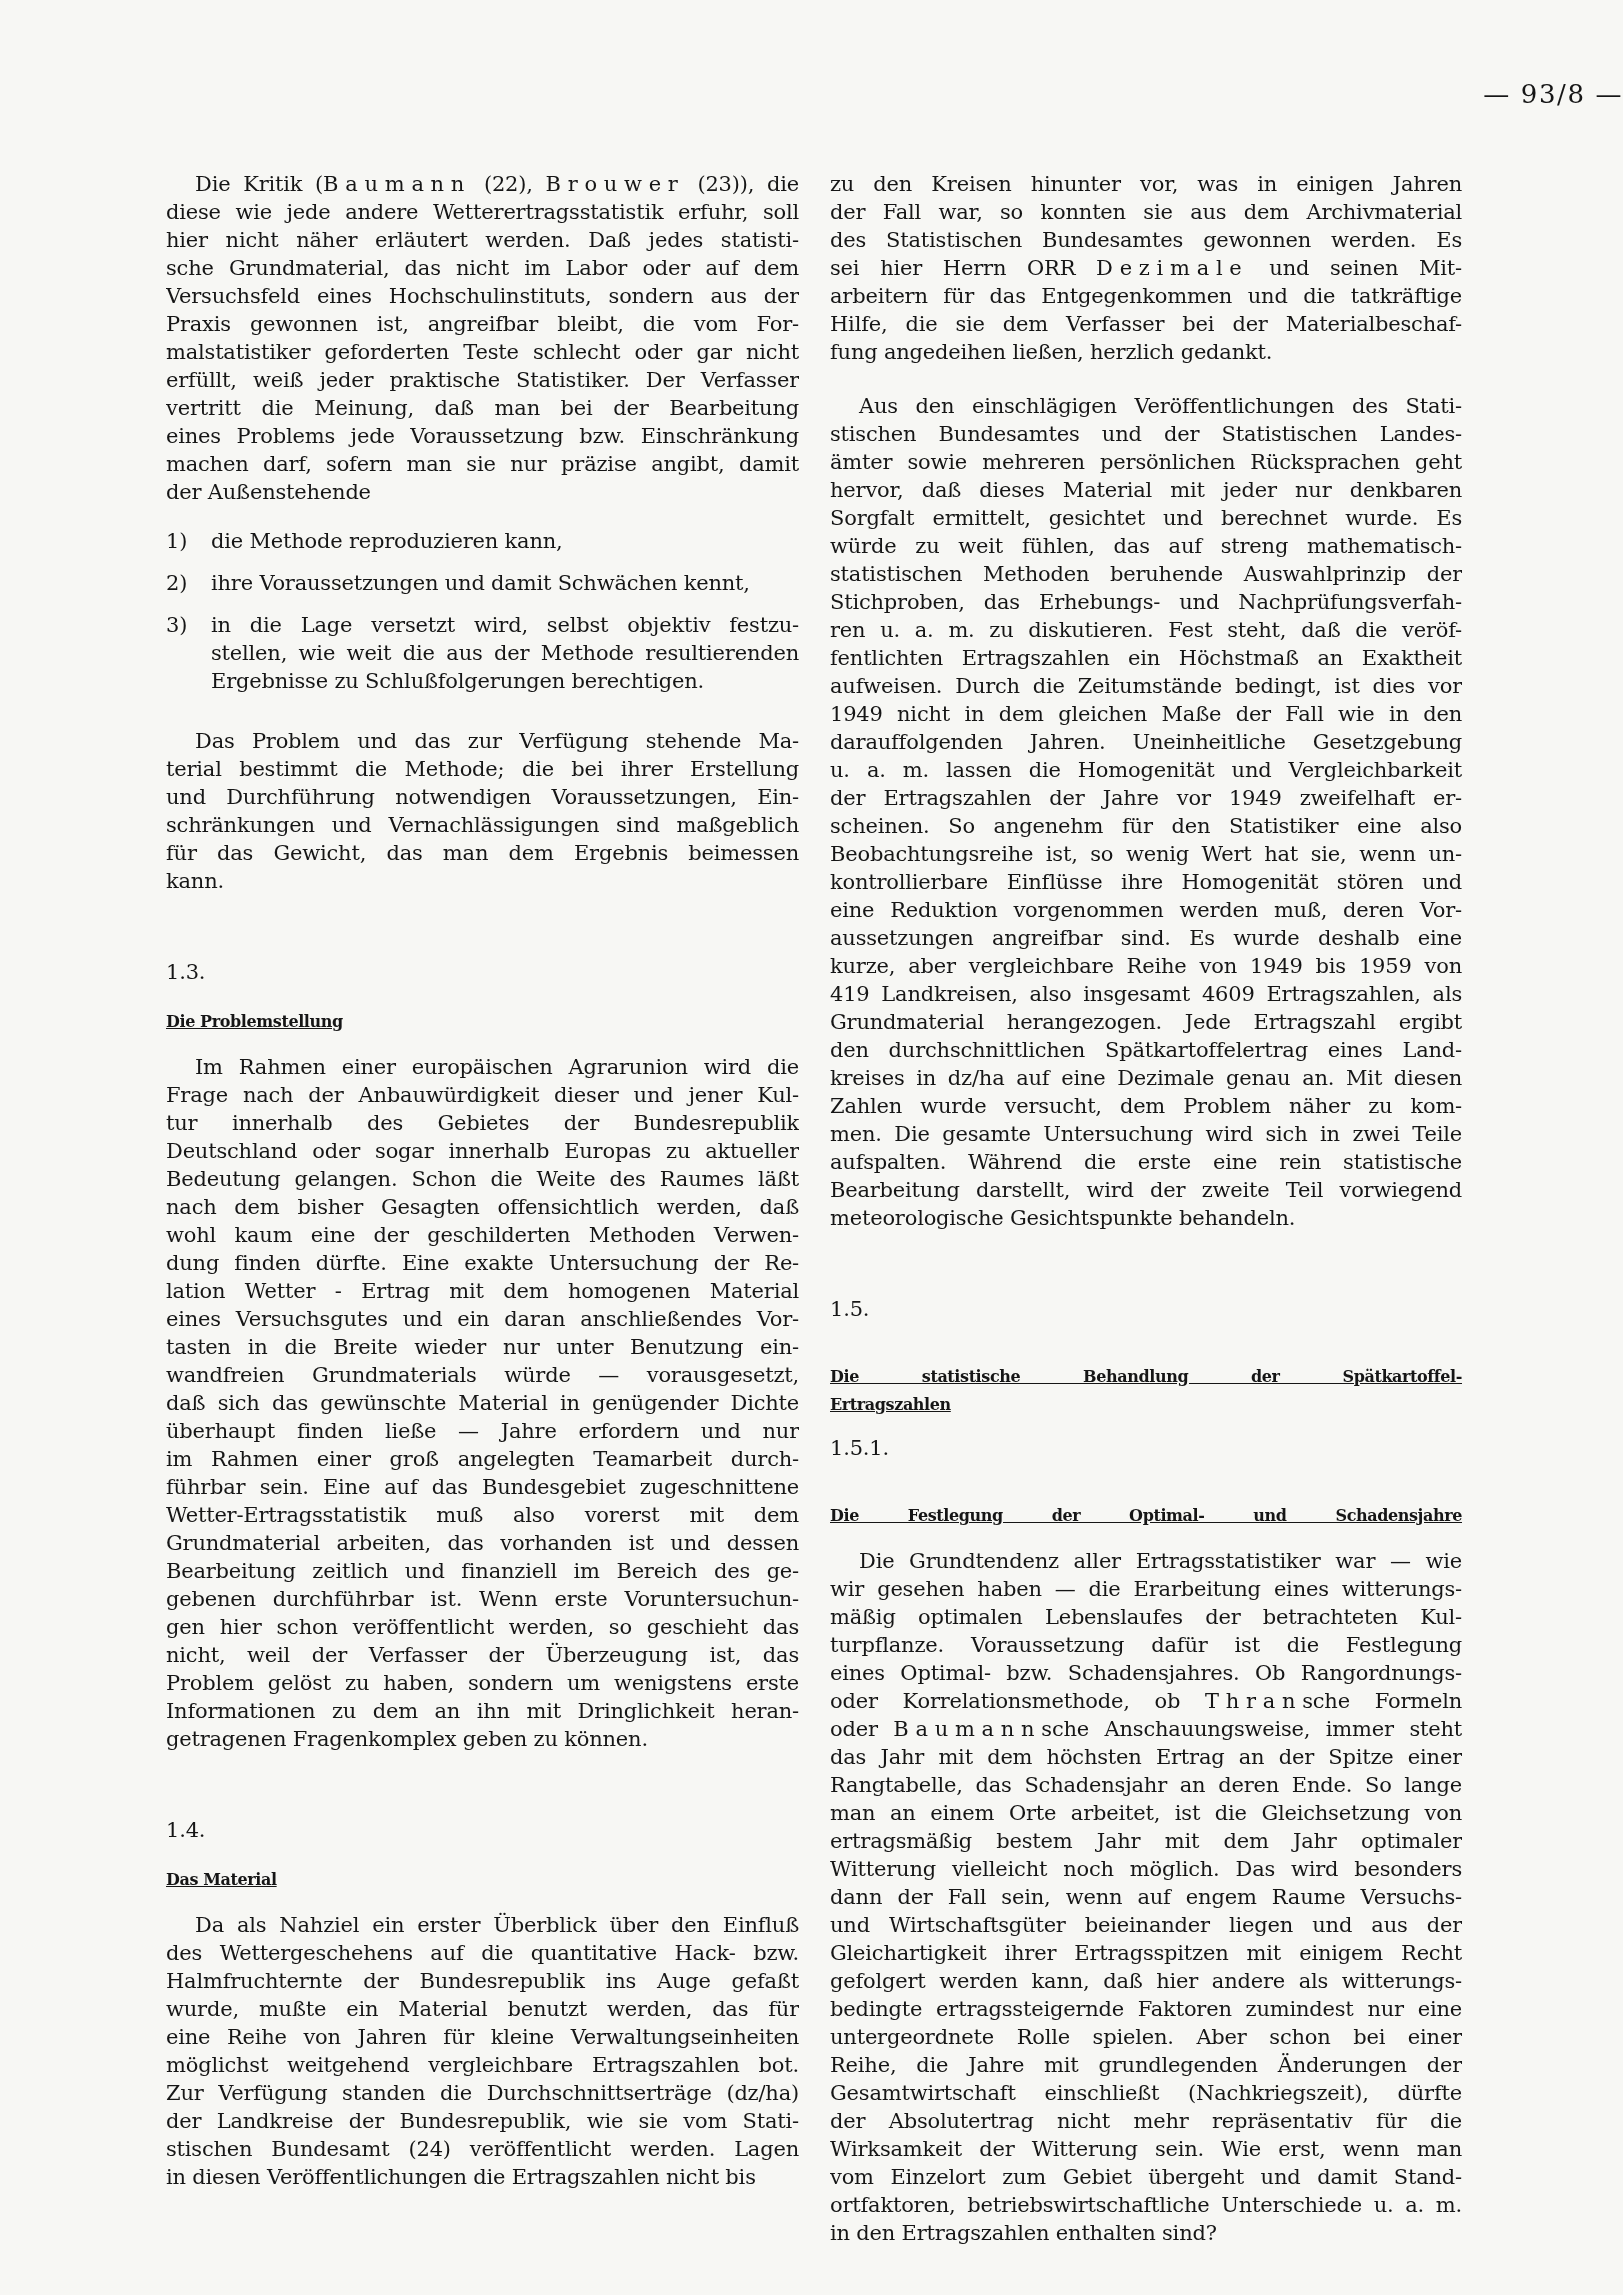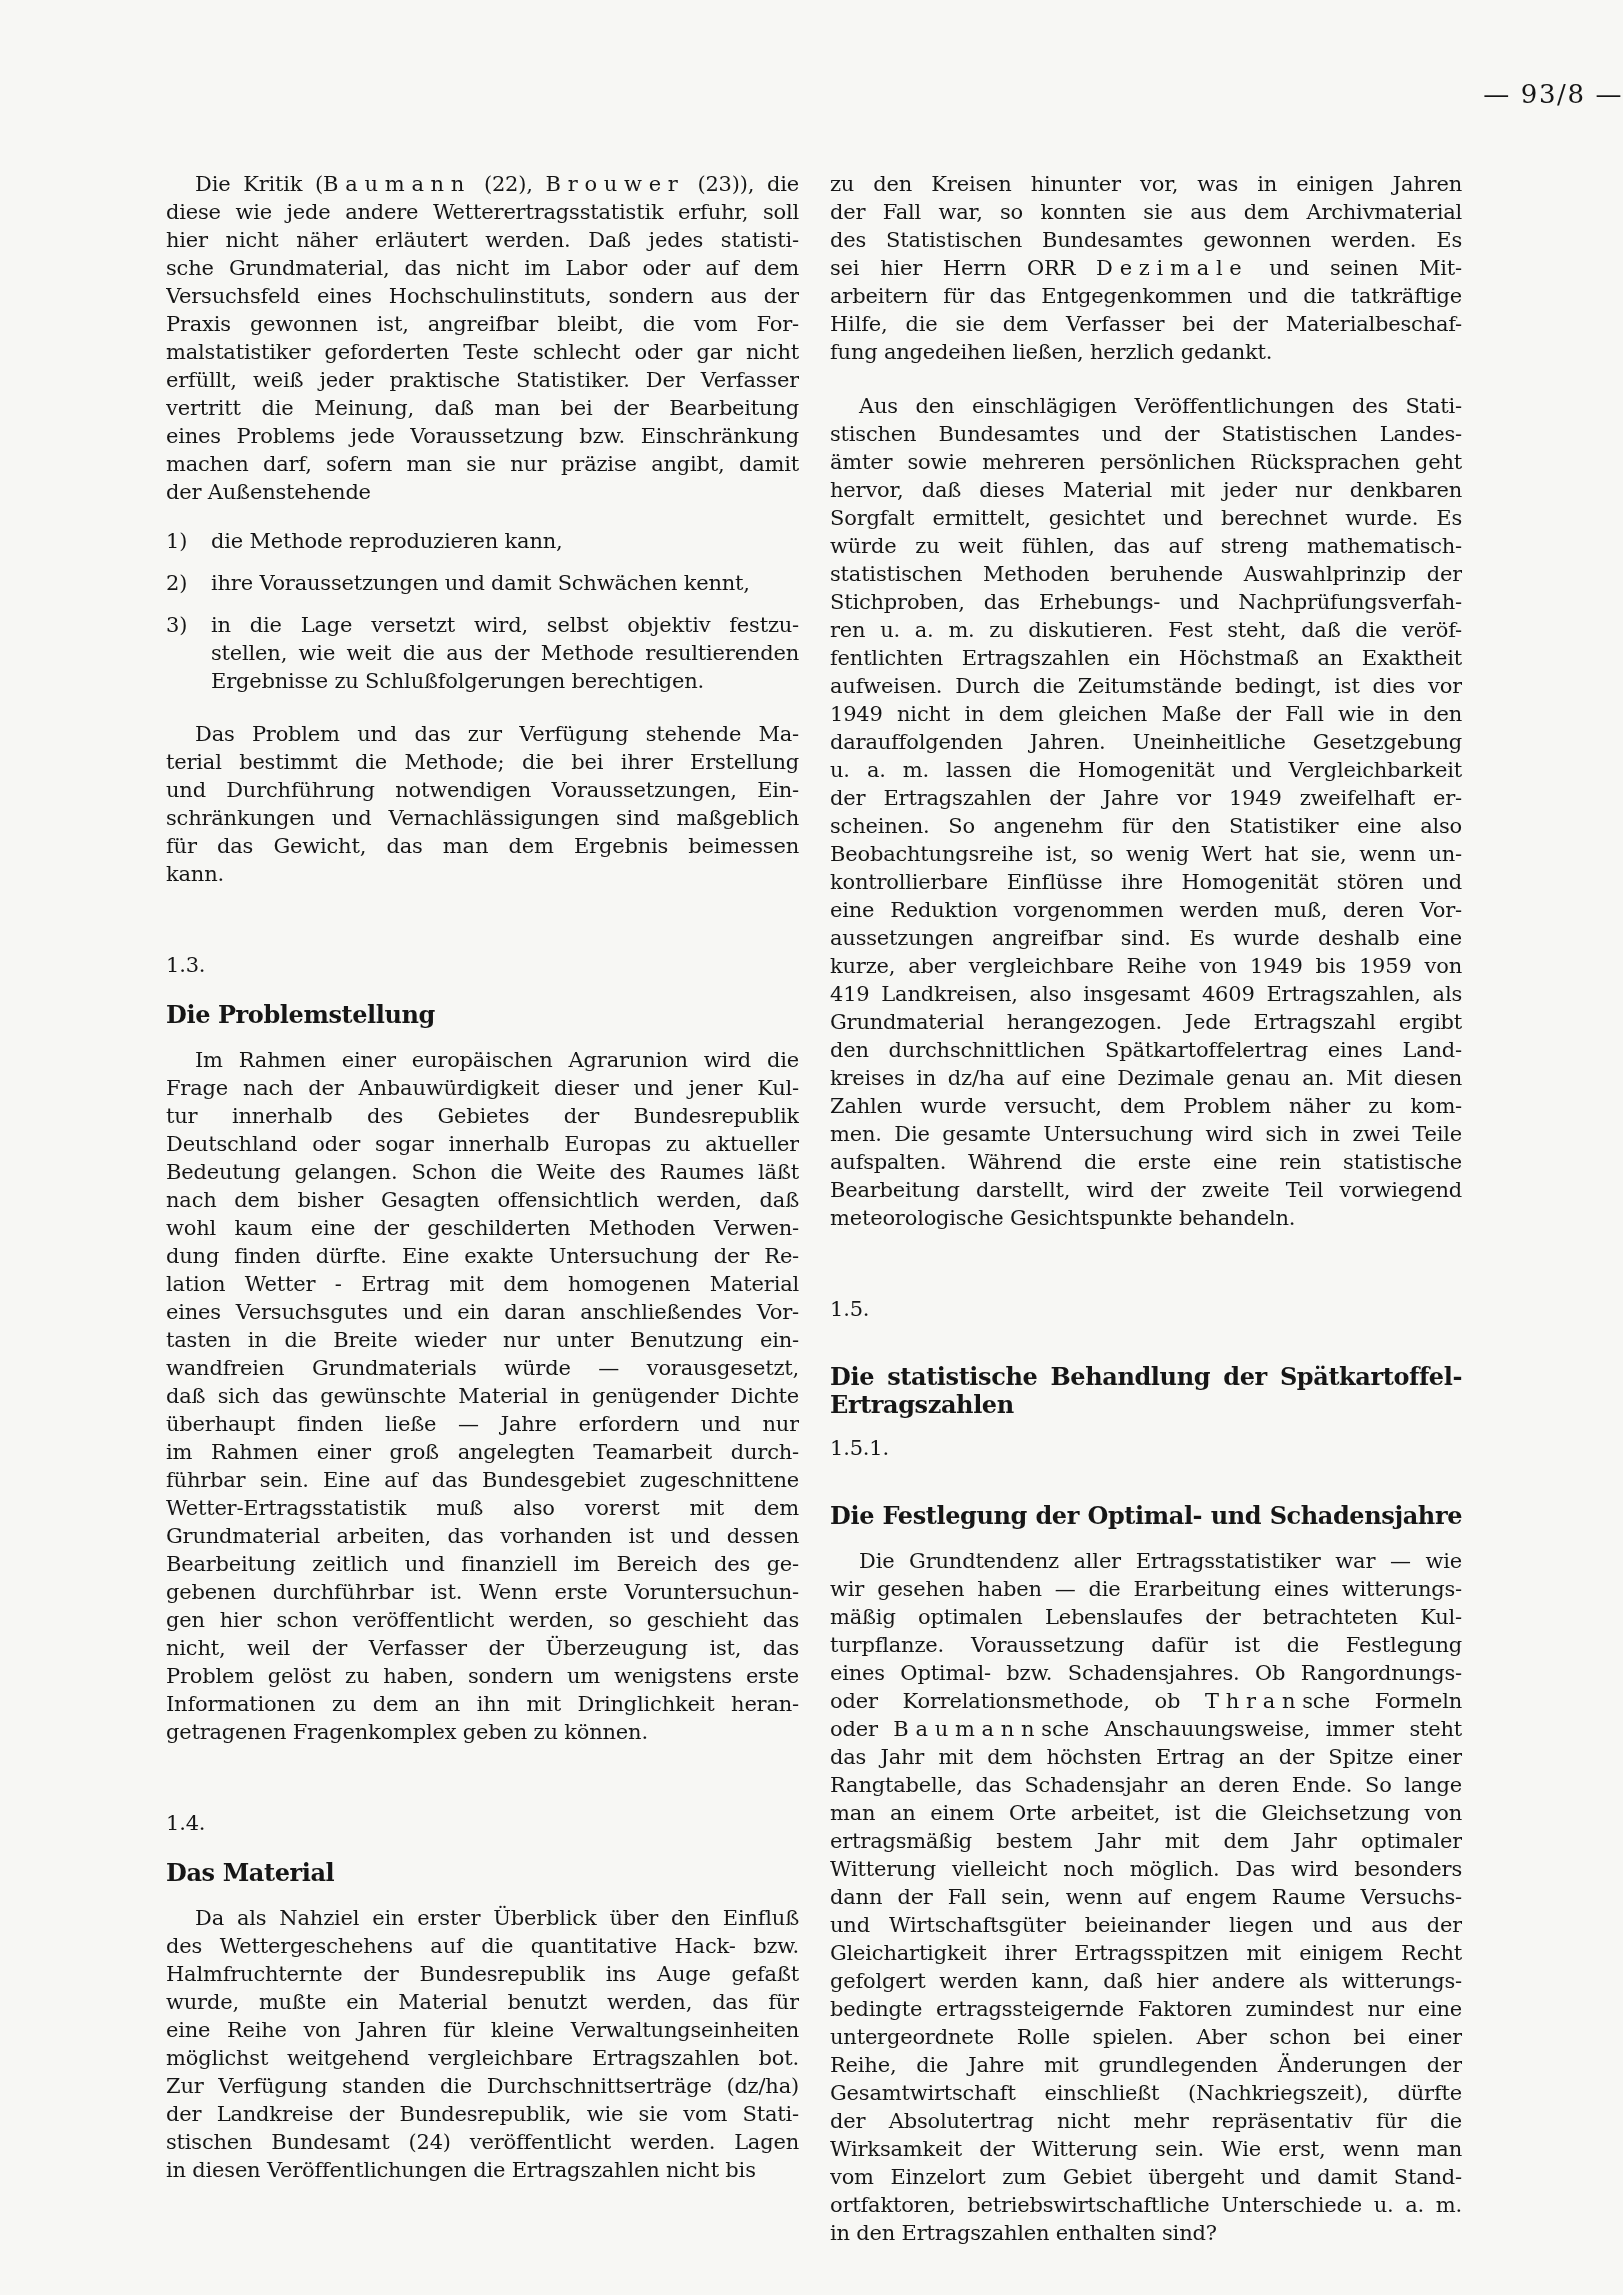--- a/index.html
+++ b/index.html
@@ -35,28 +35,28 @@
   .sp { letter-spacing:0.32em; } 
 
   .para { margin:0; }
   .para + .para { margin-top:26px; }
 
   .list { margin-top:21px; }
   .item { display:flex; }
   .item + .item { margin-top:14px; }
   .marker { flex:0 0 45px; line-height:28px; }
   .itext { flex:1 1 auto; min-width:0; }
-  .list + .para { margin-top:25px; }
+  .list + .para { margin-top:32px; }
 
   .heading { display:flex; margin-top:63px;flex-direction:column; }
   .heading + .heading { margin-top:15.4px; }
   .heading + .para { margin-top:17px; }
   .hnum { flex:0 0 50px; line-height:28px; }
   .col-right .hnum { flex-basis:68px; }
-  .htitle { flex:1 1 auto; min-width:0; font-weight:bold; font-size:24px; letter-spacing:-0.4px; }
+  .htitle { flex:1 1 auto; min-width:0; font-weight:bold; font-size:16px; letter-spacing:-0.4px;text-decoration:underline; }
   .htitle .line { line-height:28px; }
 </style>
 </head>
 <body>
 
 <div class="page-number">— 93/8 —</div>
 
 <div class="col col-left" id="col-left">
     <div class="para">
       <div class="line ind"><span>Die Kritik (</span><span class="sp">Baumann</span><span> (22), </span><span class="sp">Brouwer</span><span> (23)), die</span></div>

